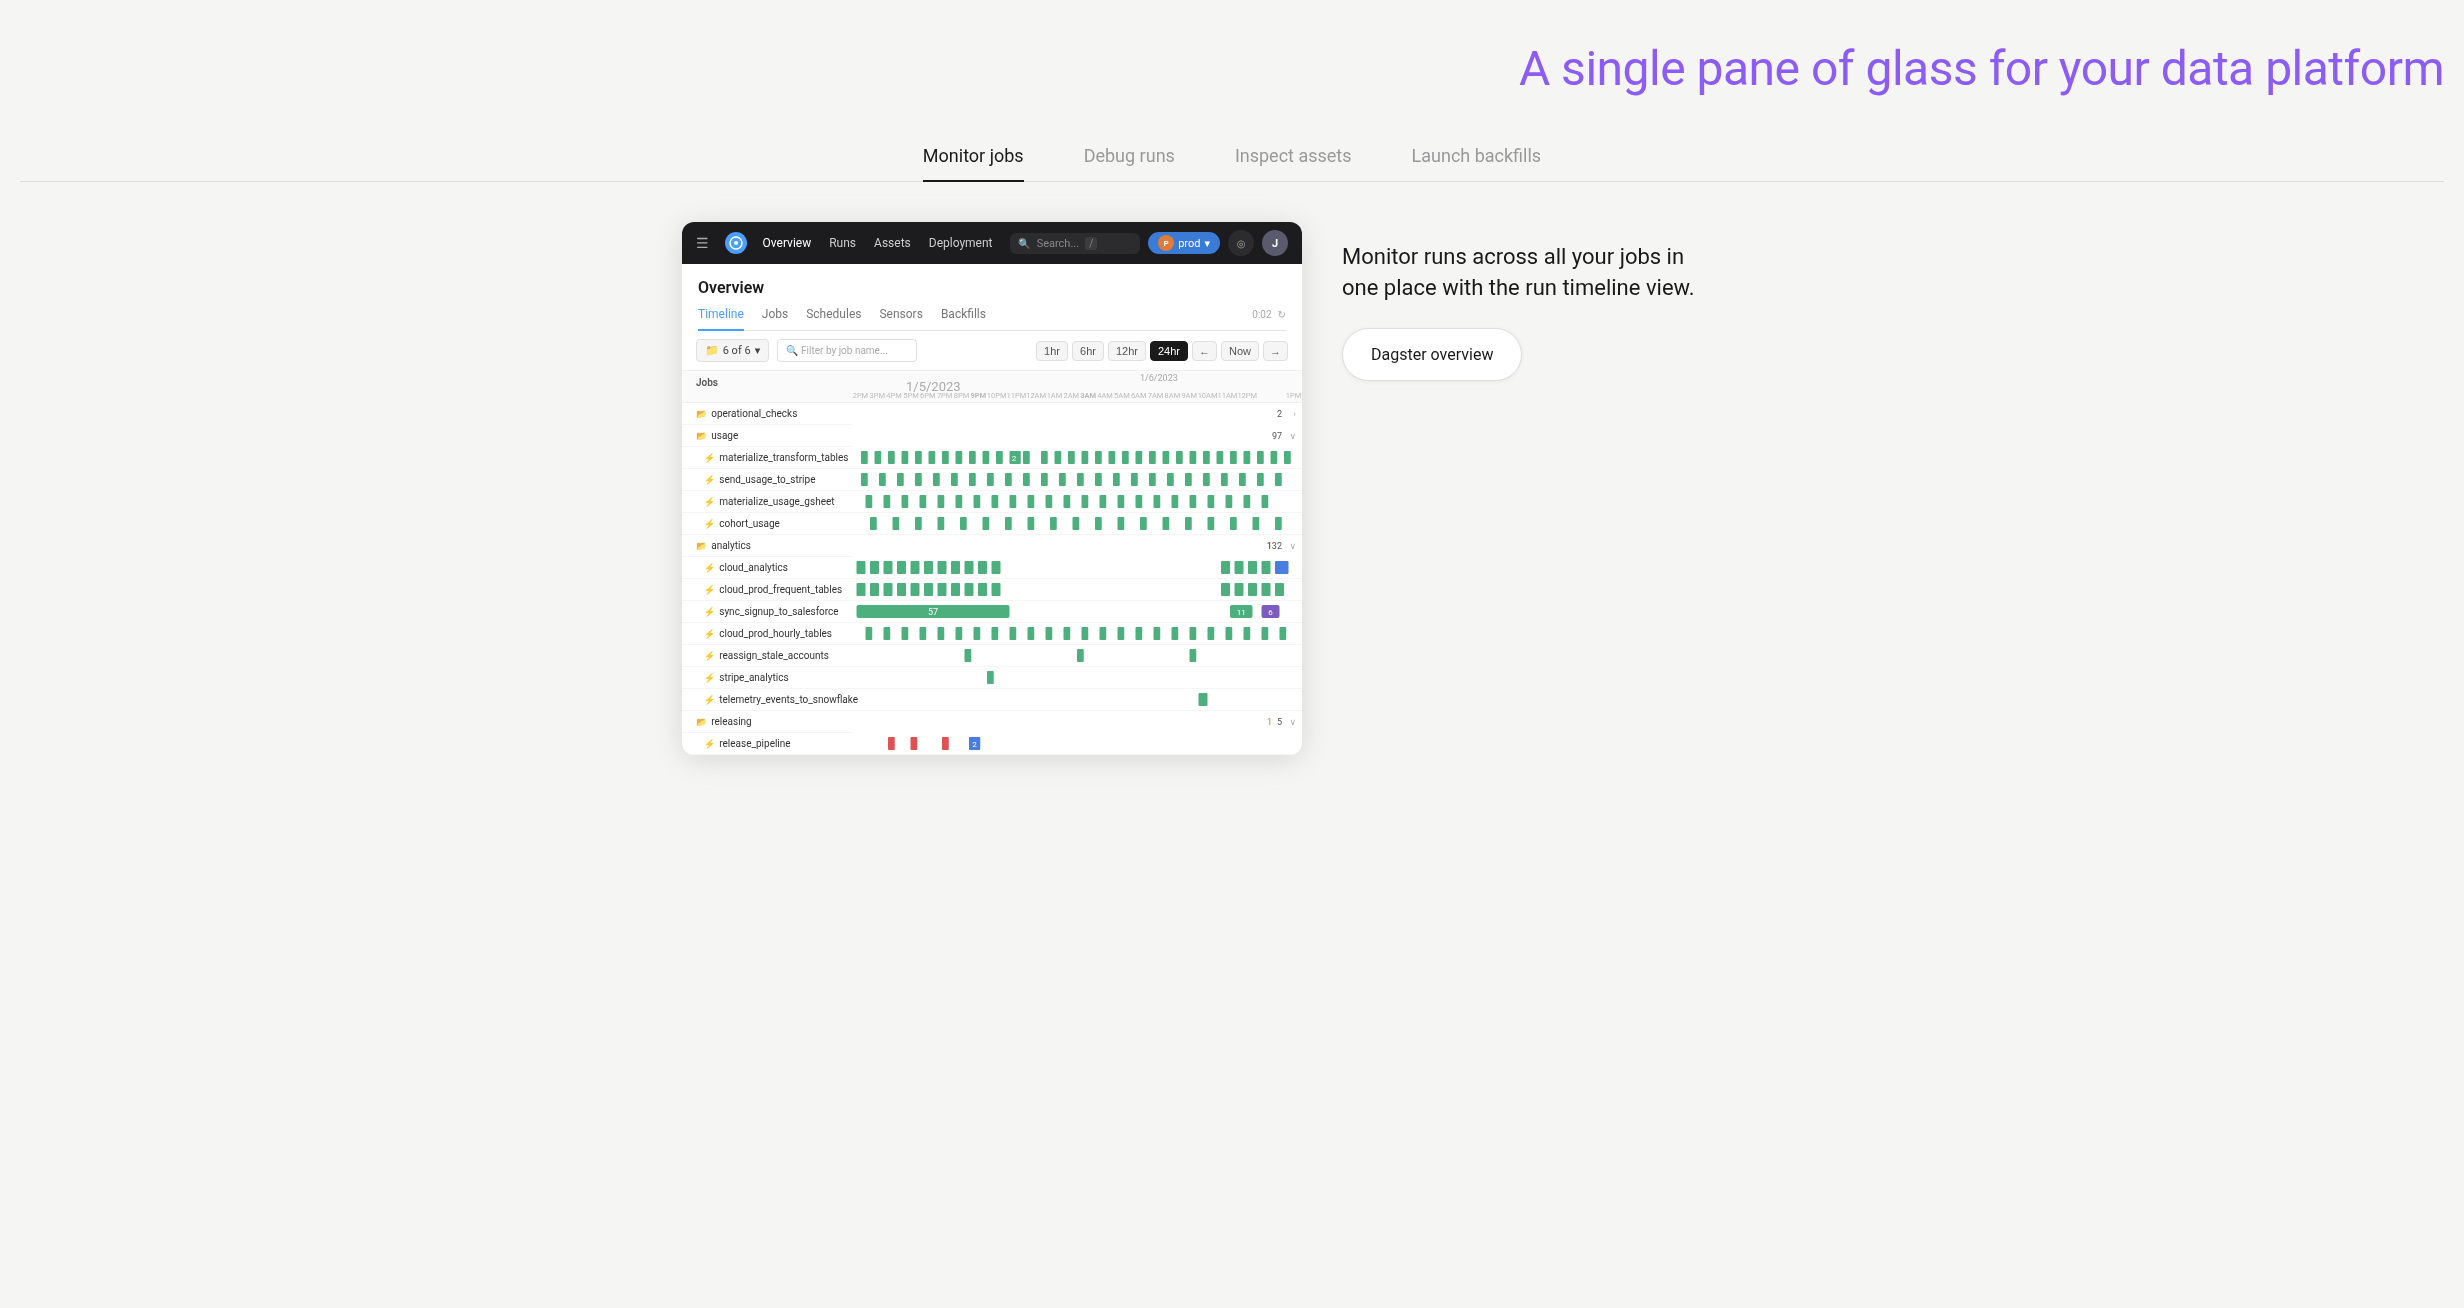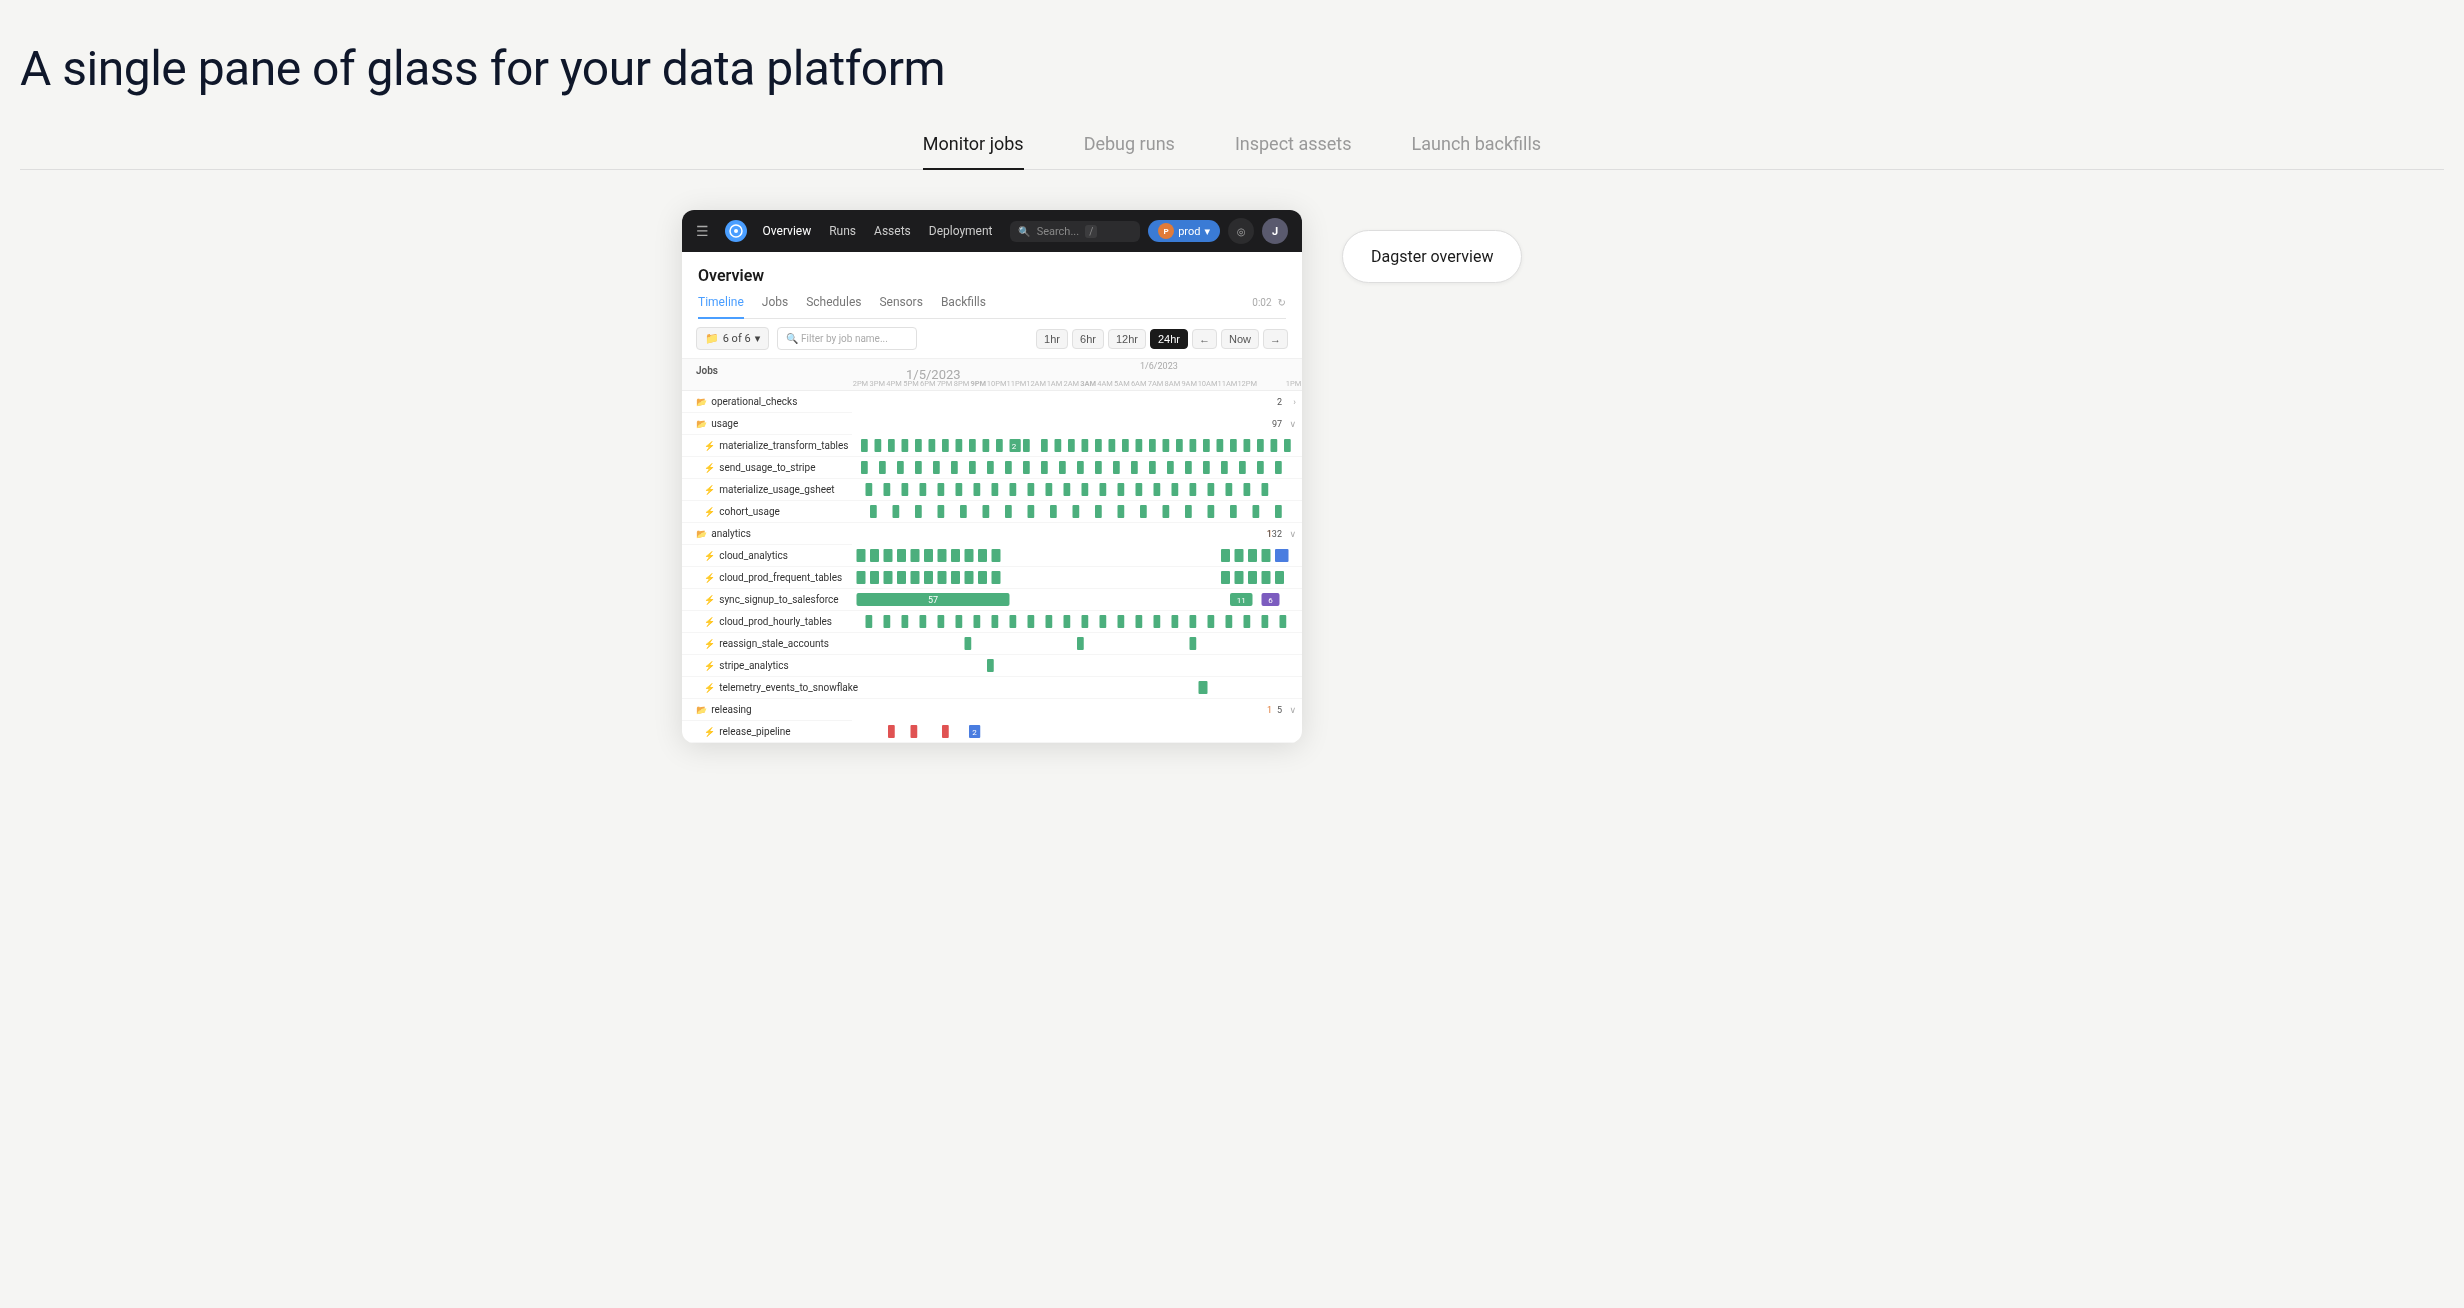--- a/index.html
+++ b/index.html
@@ -4,25 +4,25 @@
   <style>
     * { box-sizing: border-box; margin: 0; padding: 0; }
     body {
       font-family: -apple-system, BlinkMacSystemFont, 'Segoe UI', Roboto, sans-serif;
       background: #f5f5f3;
       min-height: 100vh;
       padding: 40px 20px;
     }
 
     .page-heading {
-      text-align: left;
+      text-align: right;
       font-size: 48px;
       font-weight: 400;
-      color: #0f172a;
-      margin-bottom: 36px;
+      color: #8b5cf6;
+      margin-bottom: 48px;
       letter-spacing: -0.5px;
     }
 
     .tabs-nav {
       display: flex;
       justify-content: center;
       gap: 60px;
       margin-bottom: 0;
       border-bottom: 1px solid #ddd;
       padding-bottom: 0;
@@ -793,16 +793,17 @@
             <rect x="26%" y="1" width="2.5%" height="13" rx="1" fill="#4a7de0"></rect>
             <text x="27.2%" y="11" font-size="8" fill="white" text-anchor="middle">2</text>
           </svg>
         </div>
       </div>
 
     </div>
   </div>
 
   <div class="right-panel">
+    <p class="panel-description">Monitor runs across all your jobs in one place with the run timeline view.</p>
     <div class="dagster-overview-btn">Dagster overview</div>
   </div>
 
 </div>
 
 </body></html>

